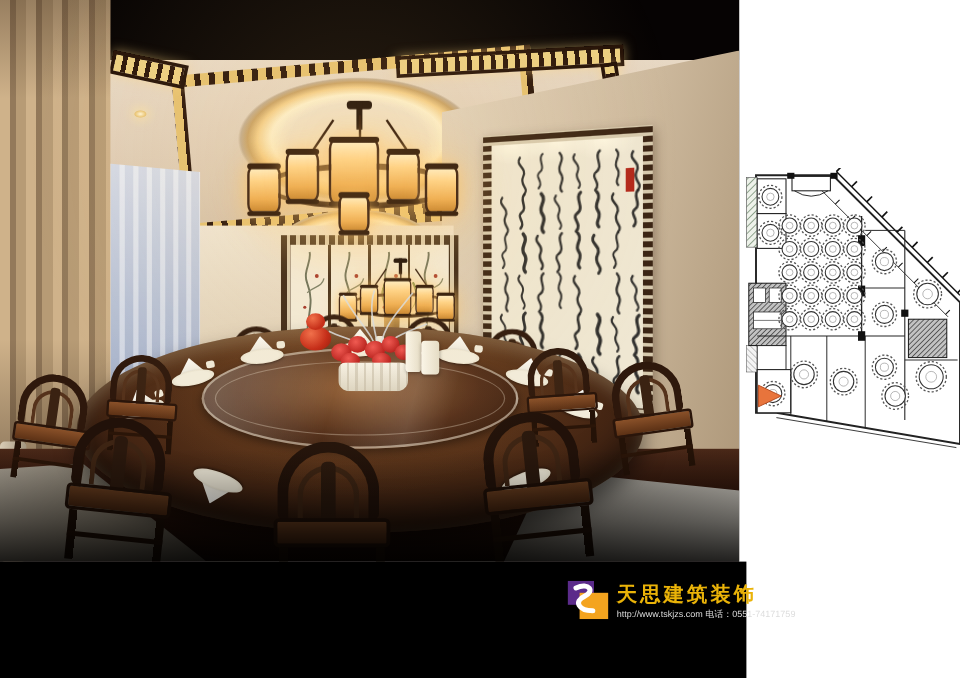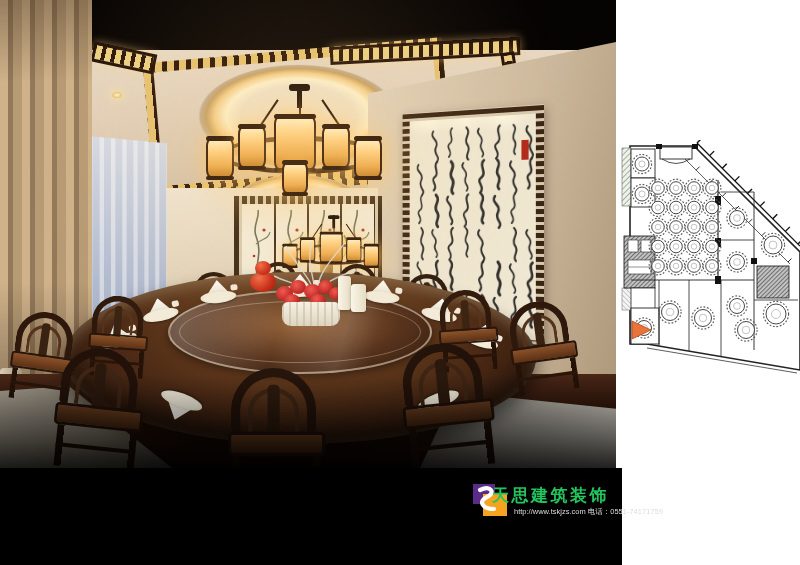--- a/index.html
+++ b/index.html
@@ -151,21 +151,21 @@
     clip-path:polygon(18% 0,100% 22%,100% 100%,0 100%);
     background:linear-gradient(245deg,#ccc8bf 0%,#96928a 55%,#5c5850 100%);}
   .amb{left:0;top:0;width:616px;height:468px;pointer-events:none;
     background:
       radial-gradient(ellipse at 48% 28%,rgba(255,200,110,.14),rgba(255,200,110,0) 60%),
       linear-gradient(180deg,rgba(0,0,0,0) 80%,rgba(0,0,0,.5) 93%,rgba(0,0,0,.82) 100%);}
 
   
   .brandbar{position:absolute;left:0;top:468px;width:622px;height:97px;background:#000;}
   .logo-mark{position:absolute;left:473px;top:16px;width:34px;height:32px;}
-  .logo-title{position:absolute;left:492px;top:16px;font-size:17px;font-weight:bold;color:#22c55e;
+  .logo-title{position:absolute;left:514px;top:16px;font-size:17px;font-weight:bold;color:#eab308;
     letter-spacing:2.5px;white-space:nowrap;}
   .logo-sub{position:absolute;left:514px;top:39px;font-size:7.5px;color:#ddd;white-space:nowrap;}
 
   
   .plan{position:absolute;left:620px;top:140px;width:180px;height:236px;}
   .plan svg{width:100%;height:100%;}
 </style>
 </head>
 <body>
 

